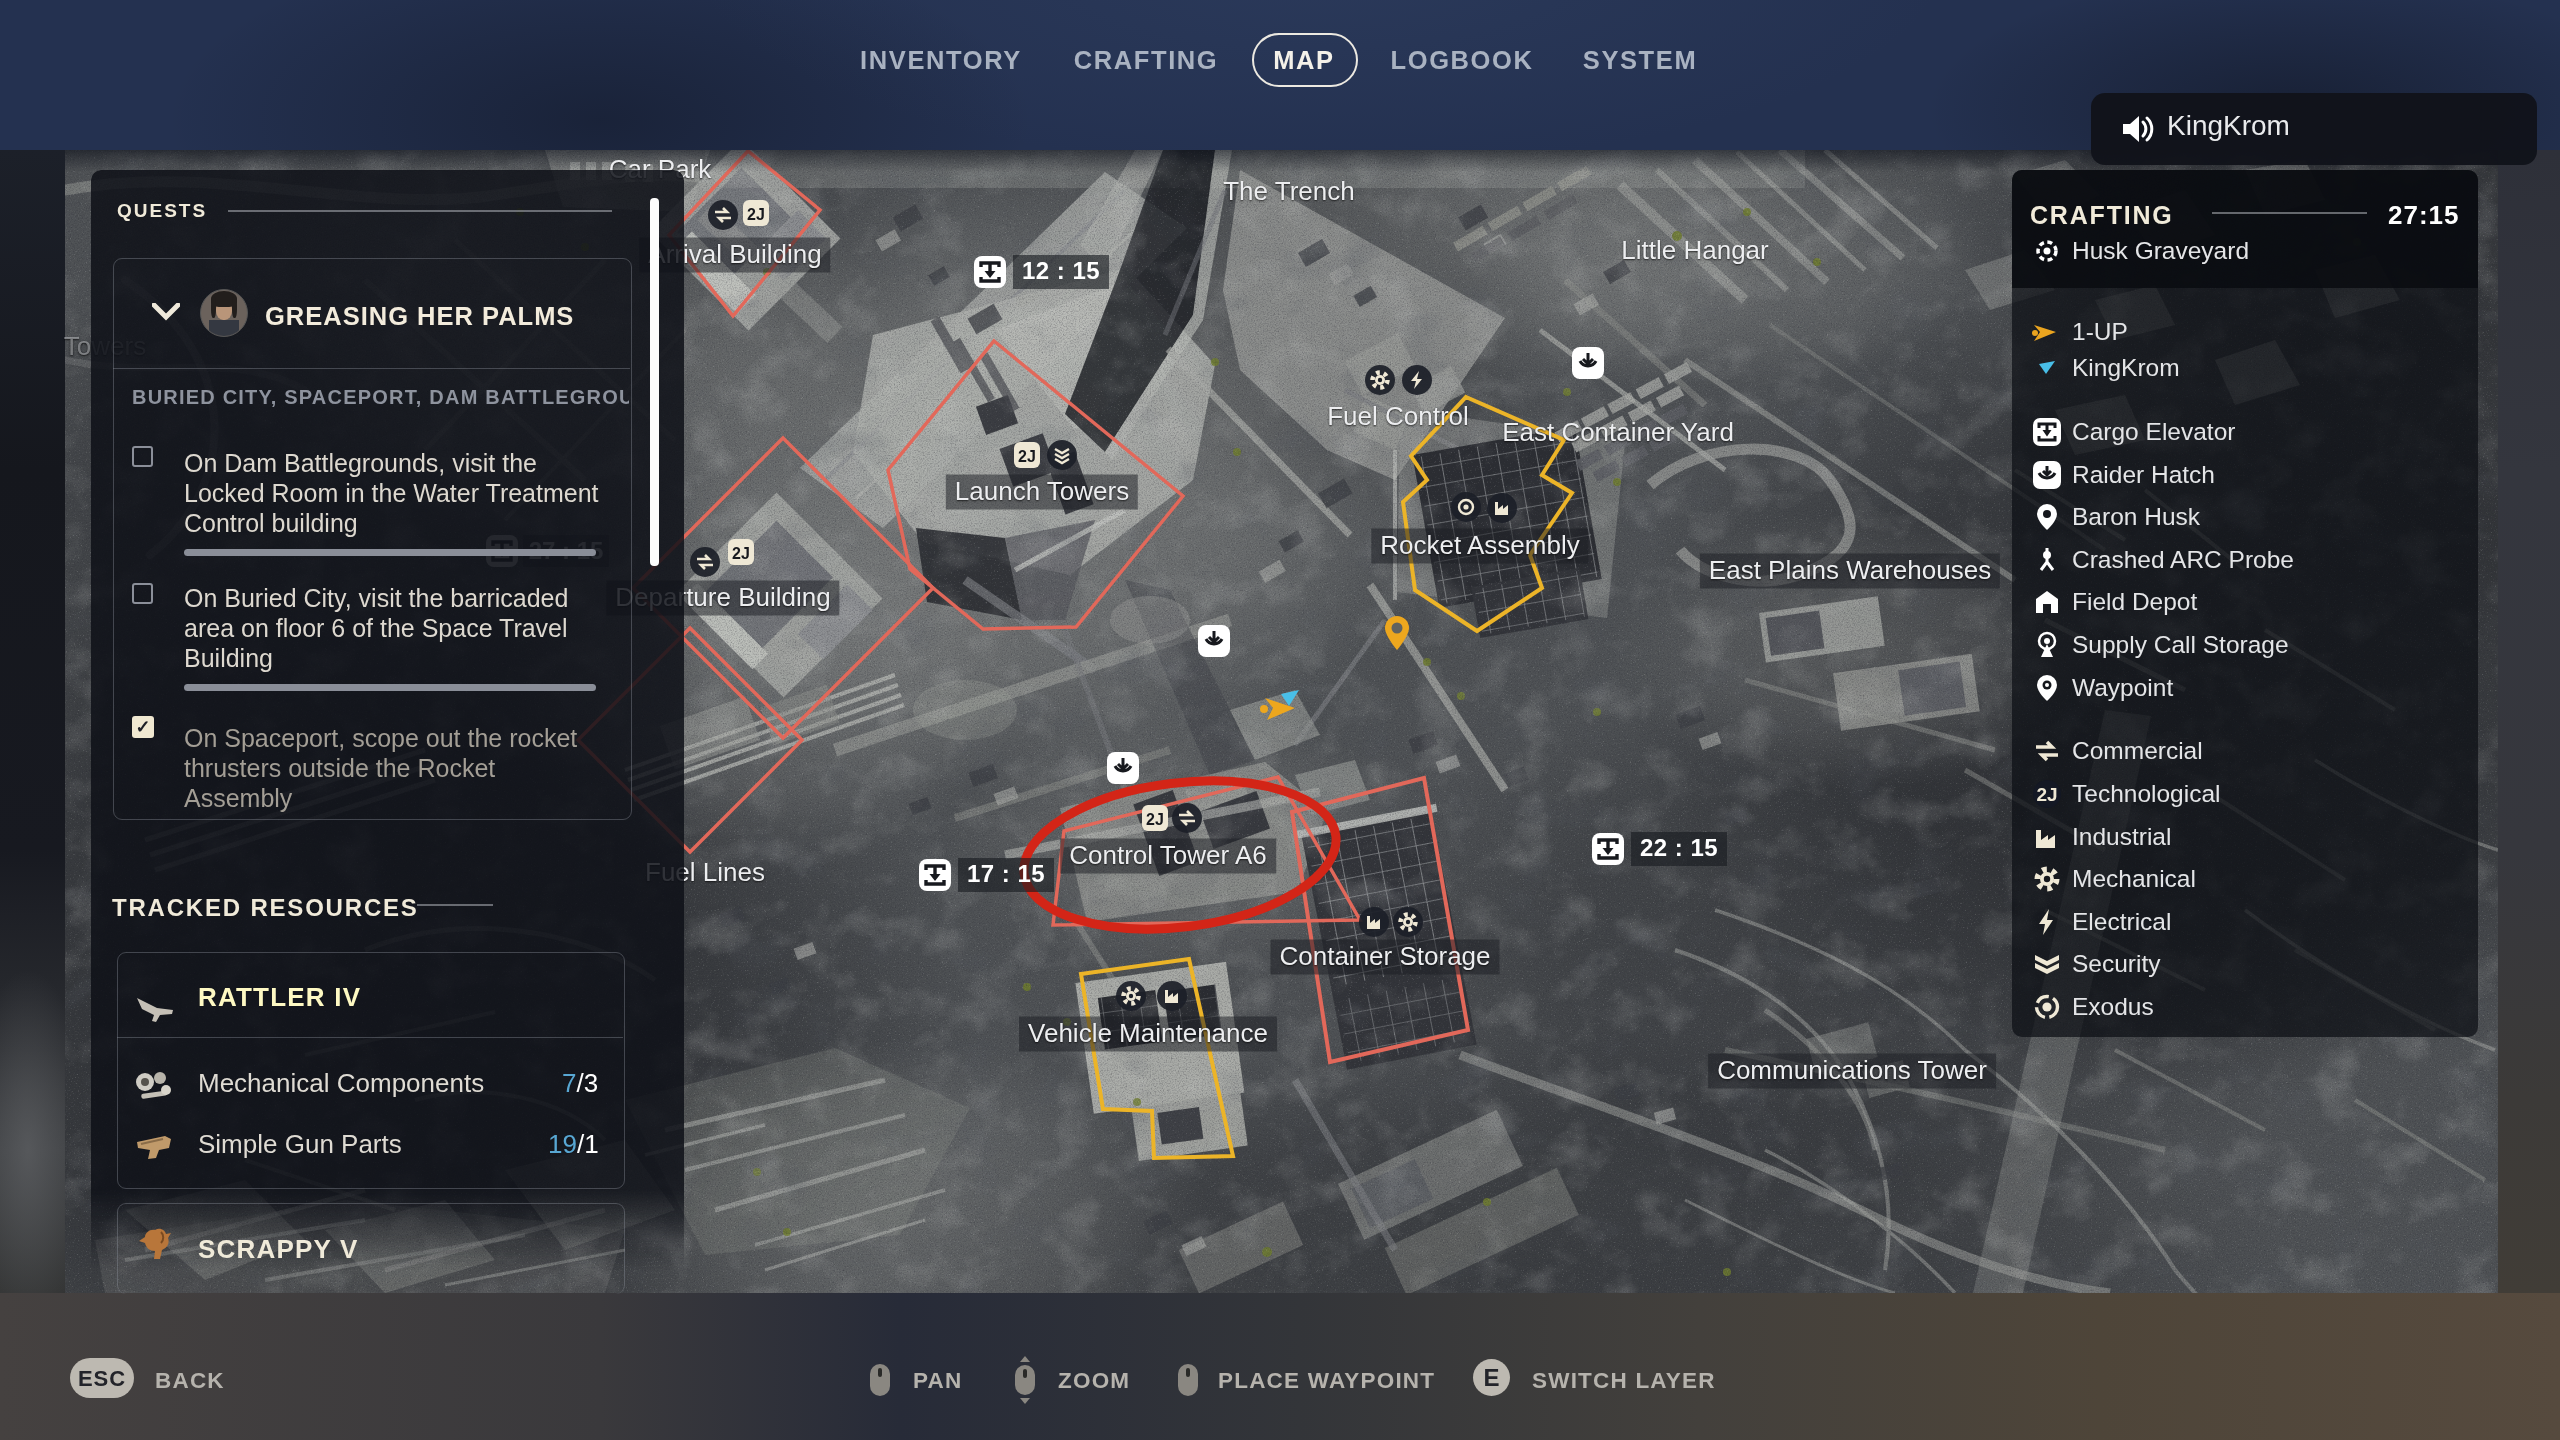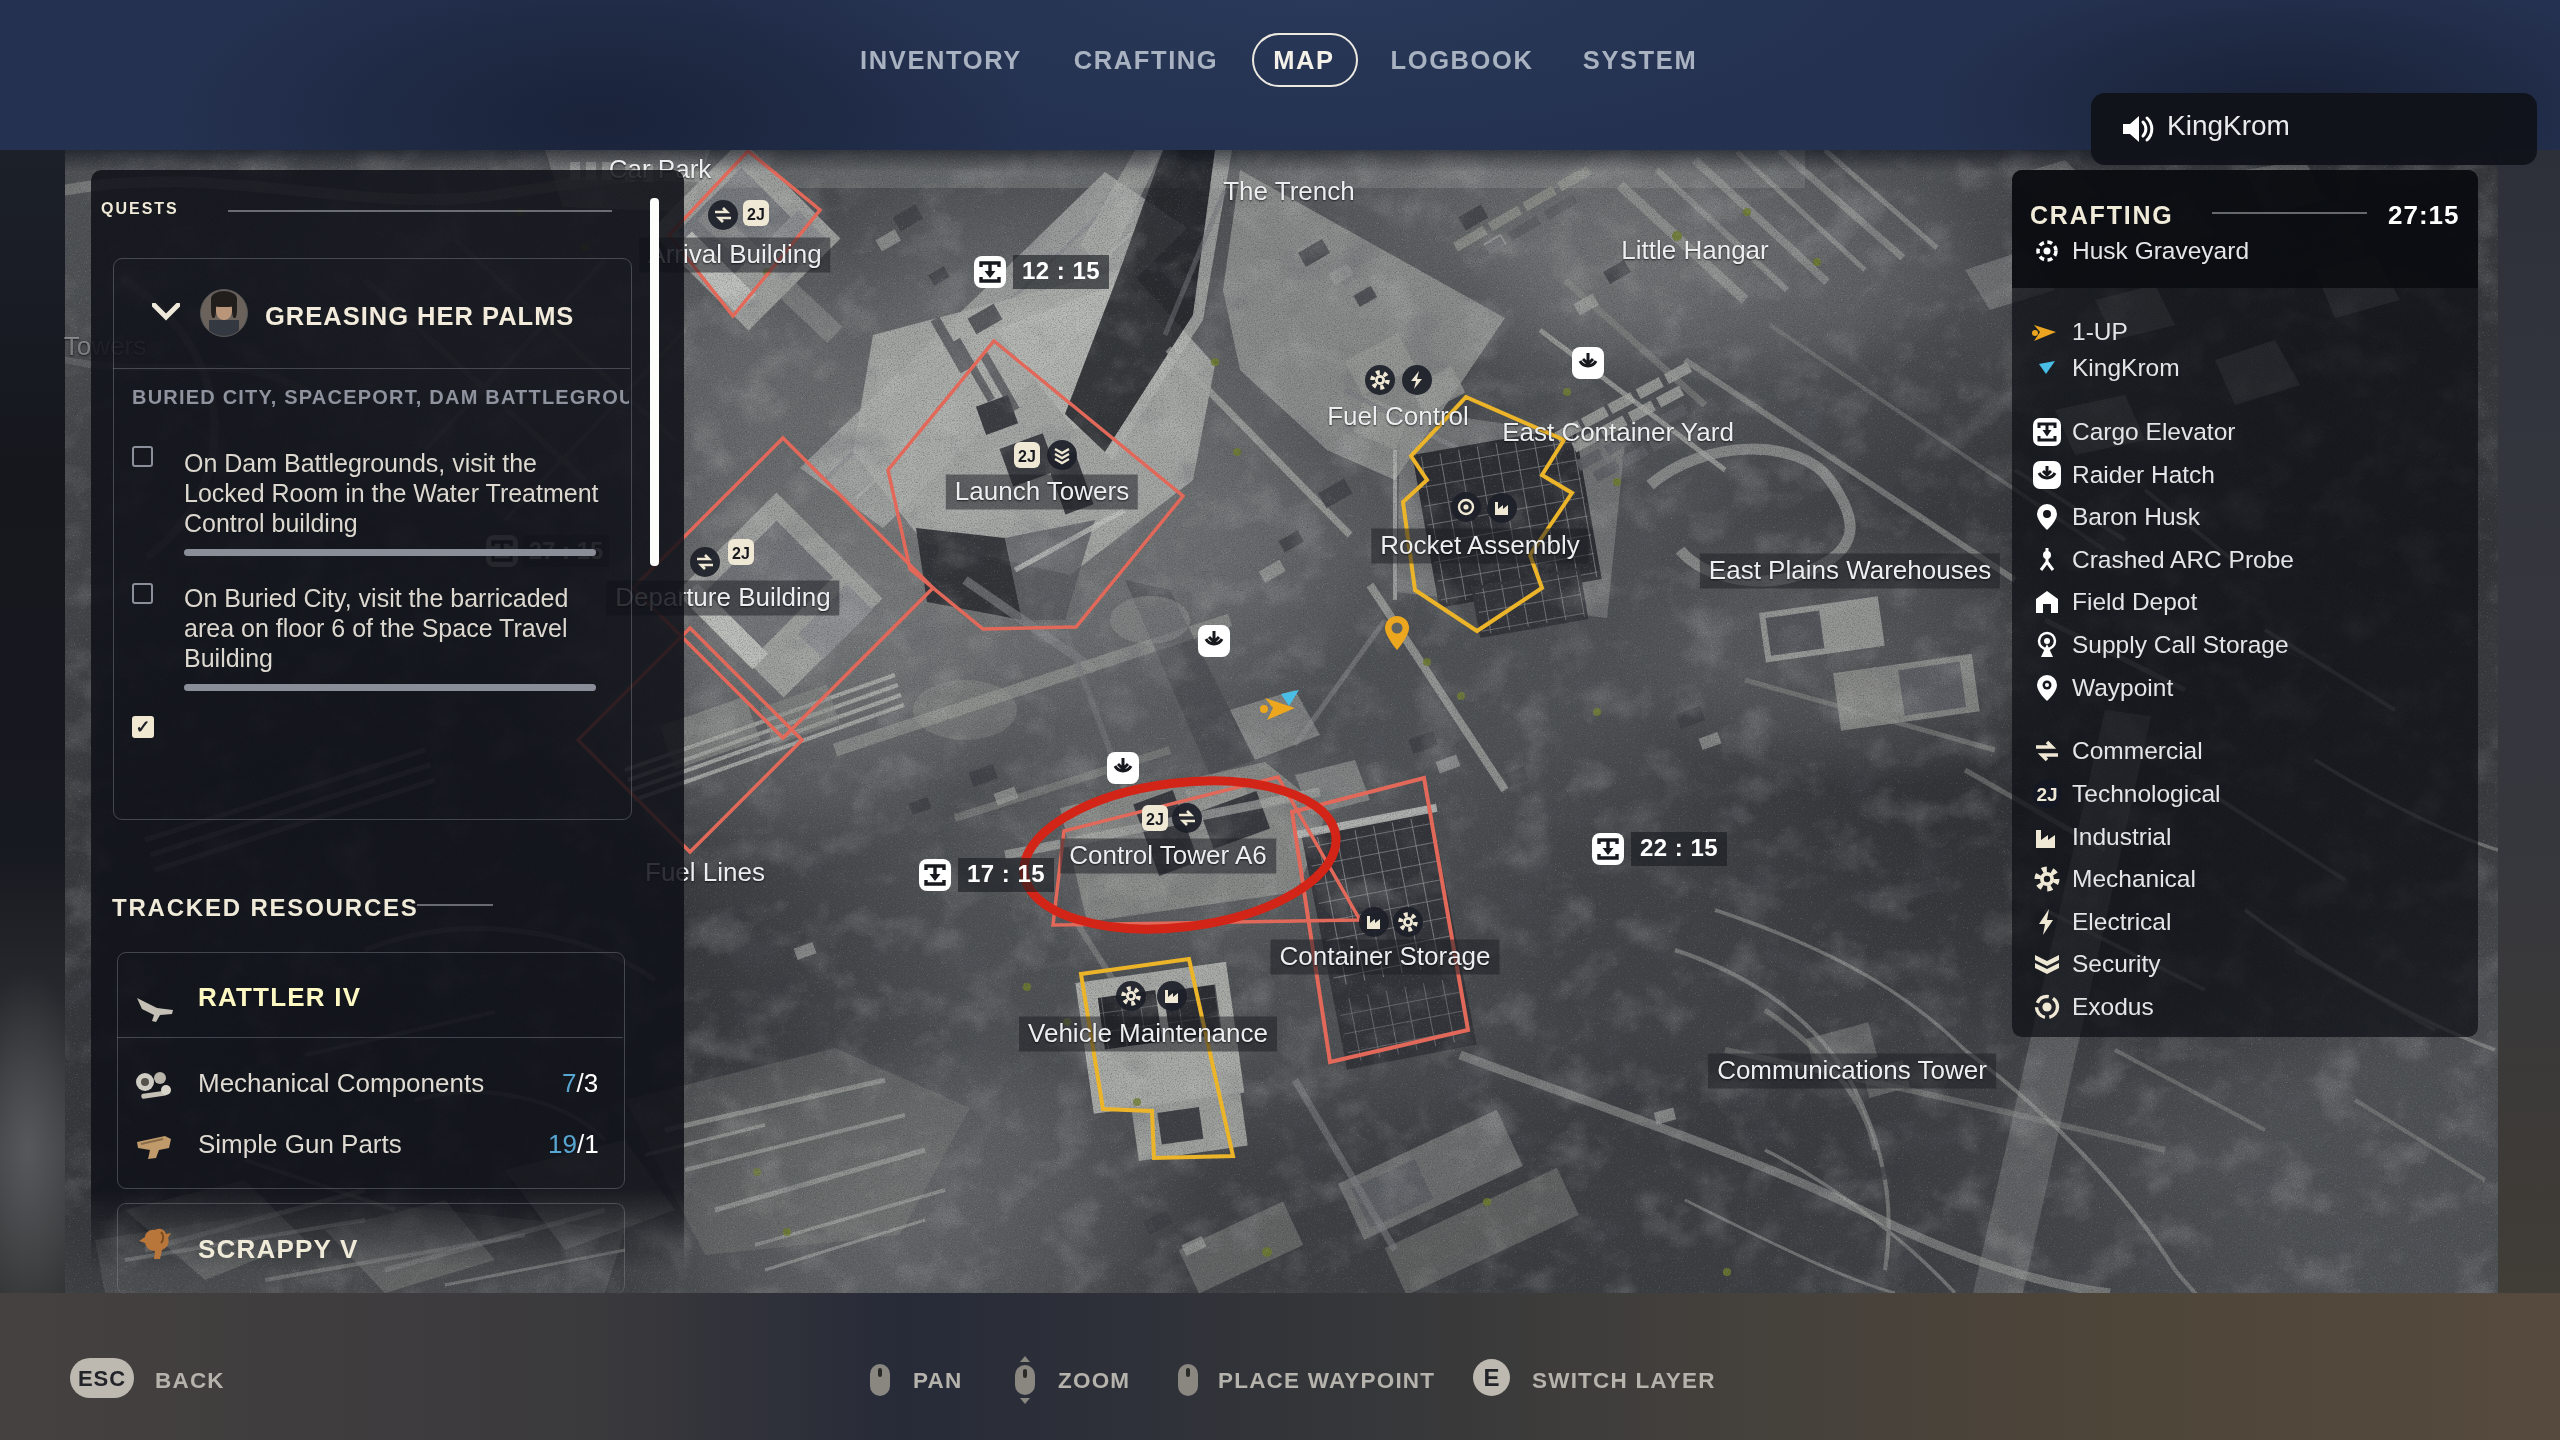--- a/index.html
+++ b/index.html
@@ -36,21 +36,21 @@
 
 #bb{position:absolute;left:0;top:1340px;width:2560px;height:70px;color:#b6b3ad;font-weight:bold;}
 #bb .esc{position:absolute;left:70px;top:18px;width:64px;height:40px;background:#bdb9b1;border-radius:20px;color:#23242a;font-size:22px;text-align:center;line-height:41px;letter-spacing:1px;}
 #bb .t{position:absolute;top:28px;font-size:22.5px;letter-spacing:1.2px;}
 #bb .ecir{position:absolute;left:1473px;top:19px;width:37px;height:37px;background:#bdb9b1;border-radius:50%;color:#23242a;font-size:24px;text-align:center;line-height:38px;}
 
 
 #lp{position:absolute;left:91px;top:170px;width:593px;height:1103px;background:rgba(14,16,23,.85);border-radius:10px;
  -webkit-mask-image:linear-gradient(180deg,#000 0px,#000 1020px,transparent 1100px);mask-image:linear-gradient(180deg,#000 0px,#000 1020px,transparent 1100px);}
 #lpc{position:absolute;left:91px;top:170px;width:593px;height:1103px;}
-.qh{position:absolute;left:10px;top:30px;font-size:16px;font-weight:bold;letter-spacing:2px;color:#f0ead9;}
+.qh{position:absolute;left:26px;top:30px;font-size:19px;font-weight:bold;letter-spacing:2px;color:#f0ead9;}
 .qhline{position:absolute;left:137px;top:40px;width:384px;height:2px;background:rgba(150,153,160,.65);}
 .qbox{position:absolute;left:22px;top:88px;width:517px;height:560px;border:1px solid rgba(145,150,160,.38);border-radius:9px;}
 .chev{position:absolute;left:61px;top:133px;width:28px;height:18px;}
 .avatar{position:absolute;left:109px;top:119px;width:46px;height:46px;border-radius:50%;overflow:hidden;background:radial-gradient(circle at 50% 38%, #a08668 0 30%, #5a4a3e 46%, #2e2a28 70%);border:1px solid #555;}
 .qtitle{position:absolute;left:174px;top:132px;font-size:25.5px;font-weight:bold;letter-spacing:1px;color:#f3ecdc;}
 .qdiv{position:absolute;left:22px;top:198px;width:517px;height:1px;background:rgba(145,150,160,.38);}
 .qmaps{position:absolute;left:41px;top:216px;width:497px;font-size:20px;font-weight:bold;letter-spacing:1.2px;color:#8e939e;white-space:nowrap;overflow:hidden;}
 .cb{position:absolute;left:41px;width:21px;height:21px;border:2px solid #8b8f99;border-radius:3px;box-sizing:border-box;}
 .cbc{position:absolute;left:41px;width:22px;height:22px;background:#f0e8d1;border-radius:3px;color:#1d1f26;font-size:18px;font-weight:bold;text-align:center;line-height:22px;}
 .obj{position:absolute;left:93px;width:430px;font-size:25px;line-height:30px;color:#ddd8cf;}
@@ -760,20 +760,21 @@
 <div class="qtitle">GREASING HER PALMS</div>
 <div class="qdiv"></div>
 <div class="qmaps">BURIED CITY, SPACEPORT, DAM BATTLEGROU</div>
 <div class="cb" style="top:276px;"></div>
 <div class="obj" style="top:278px;">On Dam Battlegrounds, visit the<br>Locked Room in the Water Treatment<br>Control building</div>
 <div class="pbar" style="top:379px;"></div>
 <div class="cb" style="top:413px;"></div>
 <div class="obj" style="top:413px;">On Buried City, visit the barricaded<br>area on floor 6 of the Space Travel<br>Building</div>
 <div class="pbar" style="top:514px;"></div>
 <div class="cbc" style="top:546px;">✓</div>
+<div class="obj obj3" style="top:553px;">On Spaceport, scope out the rocket<br>thrusters outside the Rocket<br>Assembly</div>
 <div class="trh">TRACKED RESOURCES</div>
 <div class="trhline"></div>
 
 <div class="rbox"></div>
 <svg class="abs" style="left:44px;top:822px;" width="42" height="36" viewBox="0 0 42 36">
       <path d="M2 6l20 10 16 2-1 4-12 1-4 7-4-1 2-6-12-6z" fill="#d9d4c8" opacity=".9"></path>
     </svg>
 <div class="rtitle">RATTLER IV</div>
 <div class="rdiv"></div>
 <svg class="abs" style="left:42px;top:898px;" width="42" height="38" viewBox="0 0 42 38">

